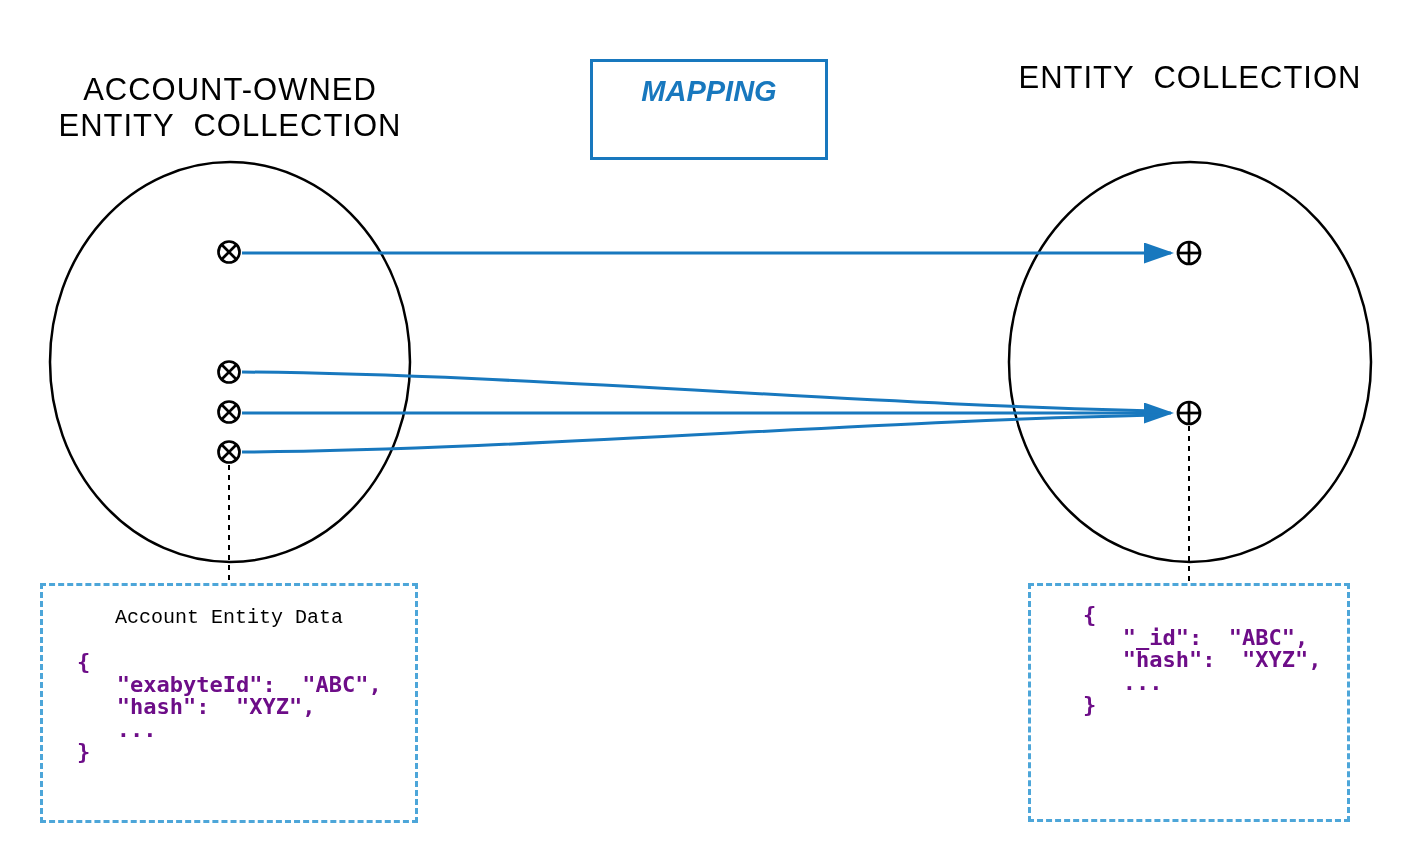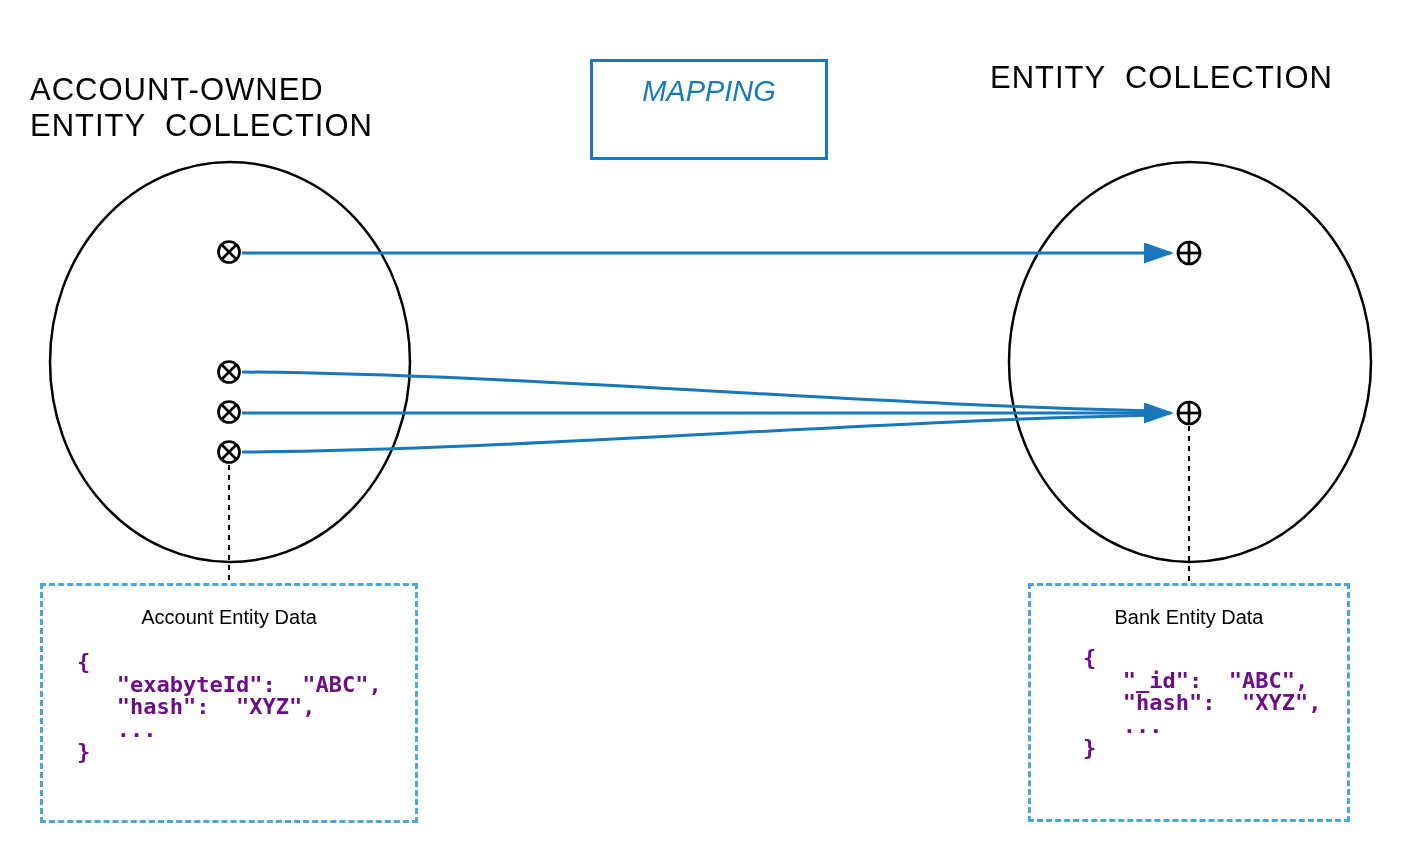--- a/index.html
+++ b/index.html
@@ -19,20 +19,21 @@
   .pt-circle { fill: #ffffff; stroke: #000000; stroke-width: 2.7; }
   .pt-line { stroke: #000000; stroke-width: 2.7; stroke-linecap: butt; }
   .blue-line { fill: none; stroke: var(--arrow-blue, #1878be); stroke-width: 3; }
   .dash-black { stroke: #000000; stroke-width: 2; stroke-dasharray: 5 5; fill: none; }
   .arrow-head { fill: var(--arrow-blue, #1878be); }
 
   
   .coll-title {
     position: absolute;
     width: 400px;
+    text-align: center;
     font-size: 31px;
     letter-spacing: 1px;
     line-height: 36px;
     color: #000000;
   }
   .coll-title div { white-space: pre; }
   .coll-title.left { left: 30px; top: 72px; }
   .coll-title.right { left: 990px; top: 60px; }
 
   
@@ -41,36 +42,38 @@
     left: 590px; top: 59px;
     width: 238px; height: 101px;
     border: 3px solid var(--arrow-blue, #1878be);
     box-sizing: border-box;
     text-align: center;
     font-size: 29px;
     font-style: italic;
     line-height: 37px;
     padding-top: 11px;
     color: var(--arrow-blue, #1878be);
+    font-weight: bold;
   }
 
   
   .data-box {
     position: absolute;
     border: 3px dashed var(--box-dash-blue, #4da6d9);
     box-sizing: border-box;
     background: #ffffff00;
   }
   .data-box.left { left: 40px; top: 583px; width: 378px; height: 240px; }
   .data-box.right { left: 1028px; top: 583px; width: 322px; height: 239px; }
   .box-title {
     margin-top: 20px;
     text-align: center;
     font-size: 20px;
     color: #000000;
+    font-family: Liberation Mono, monospace;
   }
   .code {
     margin: 0;
     font-family: "DejaVu Sans Mono", "Liberation Mono", monospace;
     font-weight: bold;
     font-size: 22px;
     line-height: 22.5px;
     color: var(--code-purple, #6d0d88);
   }
   .data-box.left .code { margin: 22px 0 0 34px; }
@@ -145,17 +148,16 @@
   <div class="coll-title right">
     <div>ENTITY  COLLECTION</div>
   </div>
 
   <div class="data-box left">
     <div class="box-title">Account Entity Data</div>
     <pre class="code"><div>{</div><div>   "exabyteId":  "ABC",</div><div>   "hash":  "XYZ",</div><div>   ...</div><div>}</div></pre>
   </div>
 
   <div class="data-box right">
-    <div class="box-title">Bank Entity Data</div>
     <pre class="code"><div>{</div><div>   "_id":  "ABC",</div><div>   "hash":  "XYZ",</div><div>   ...</div><div>}</div></pre>
   </div>
 
 </div>
 
 </body></html>

